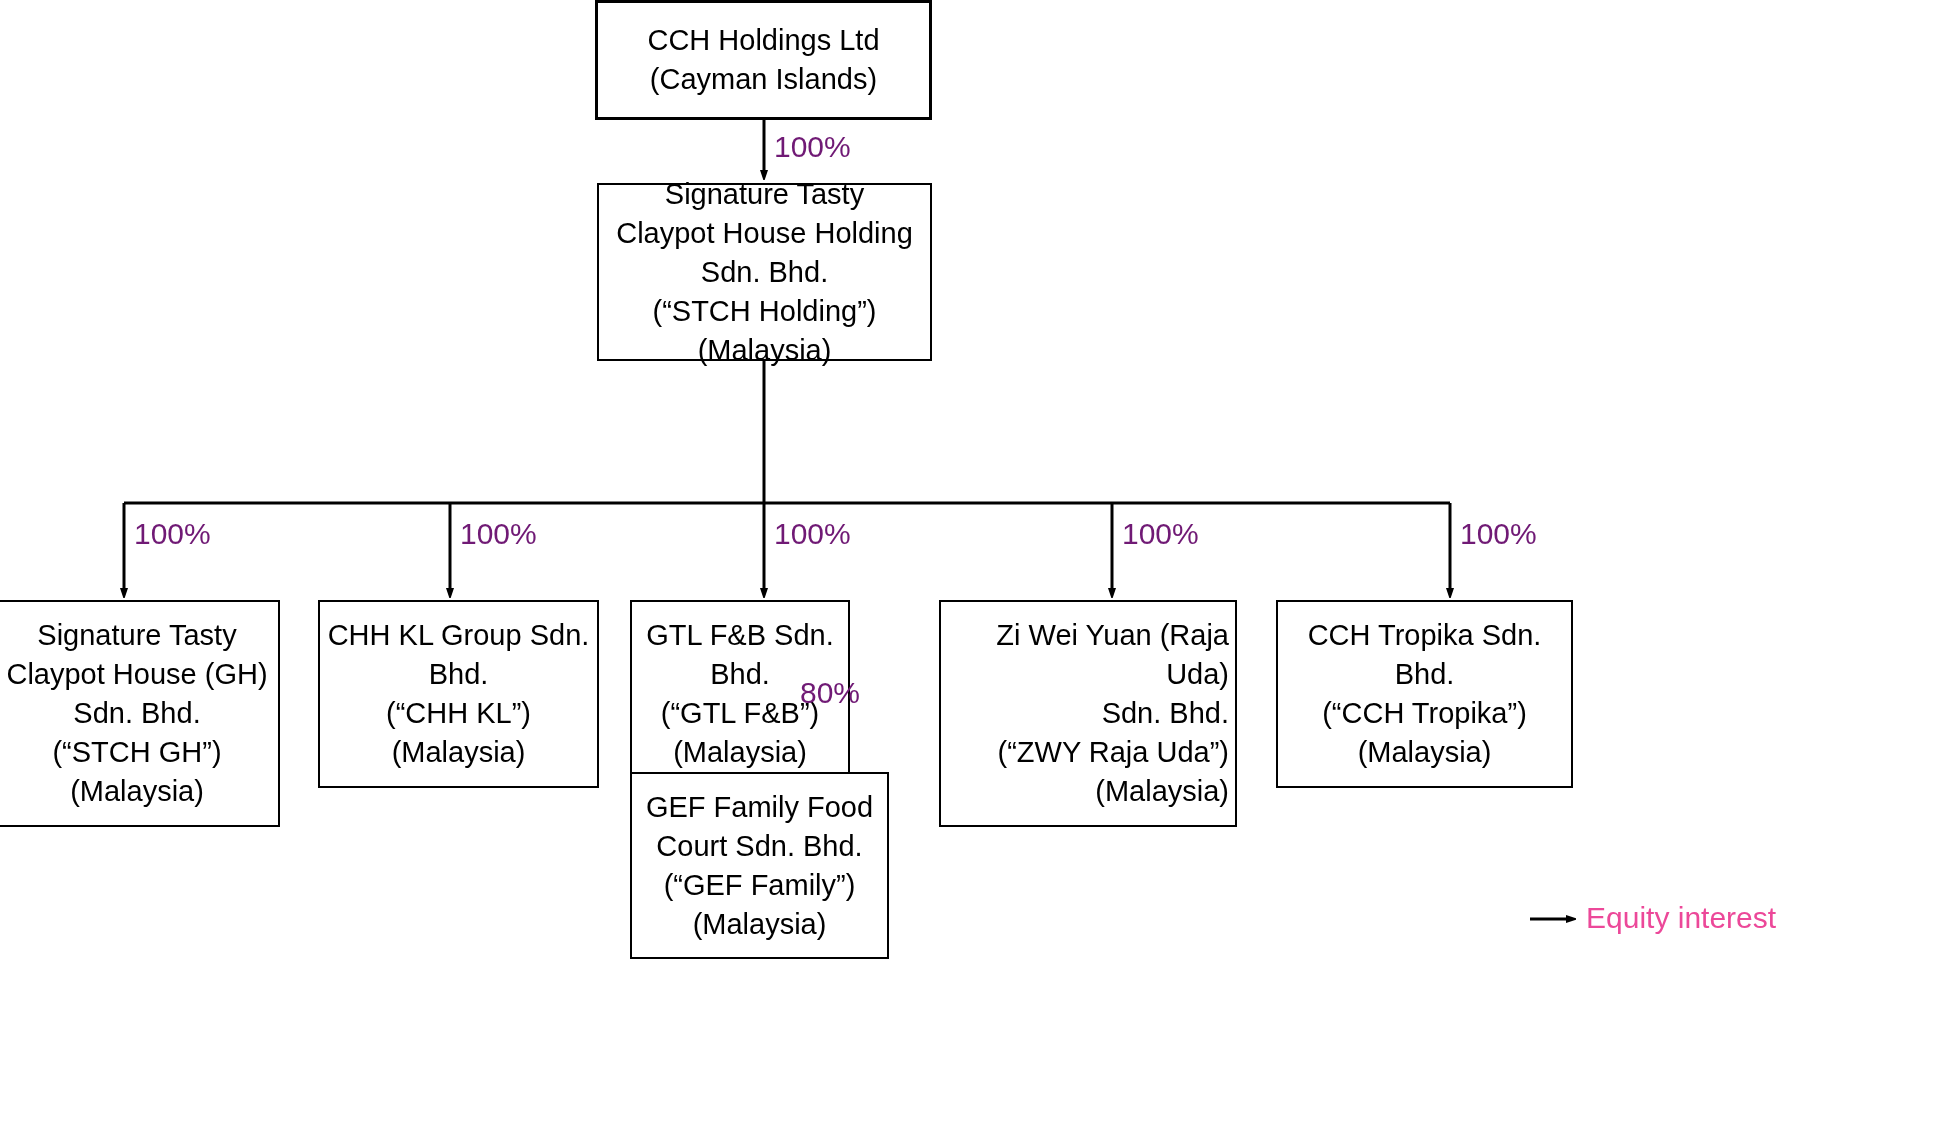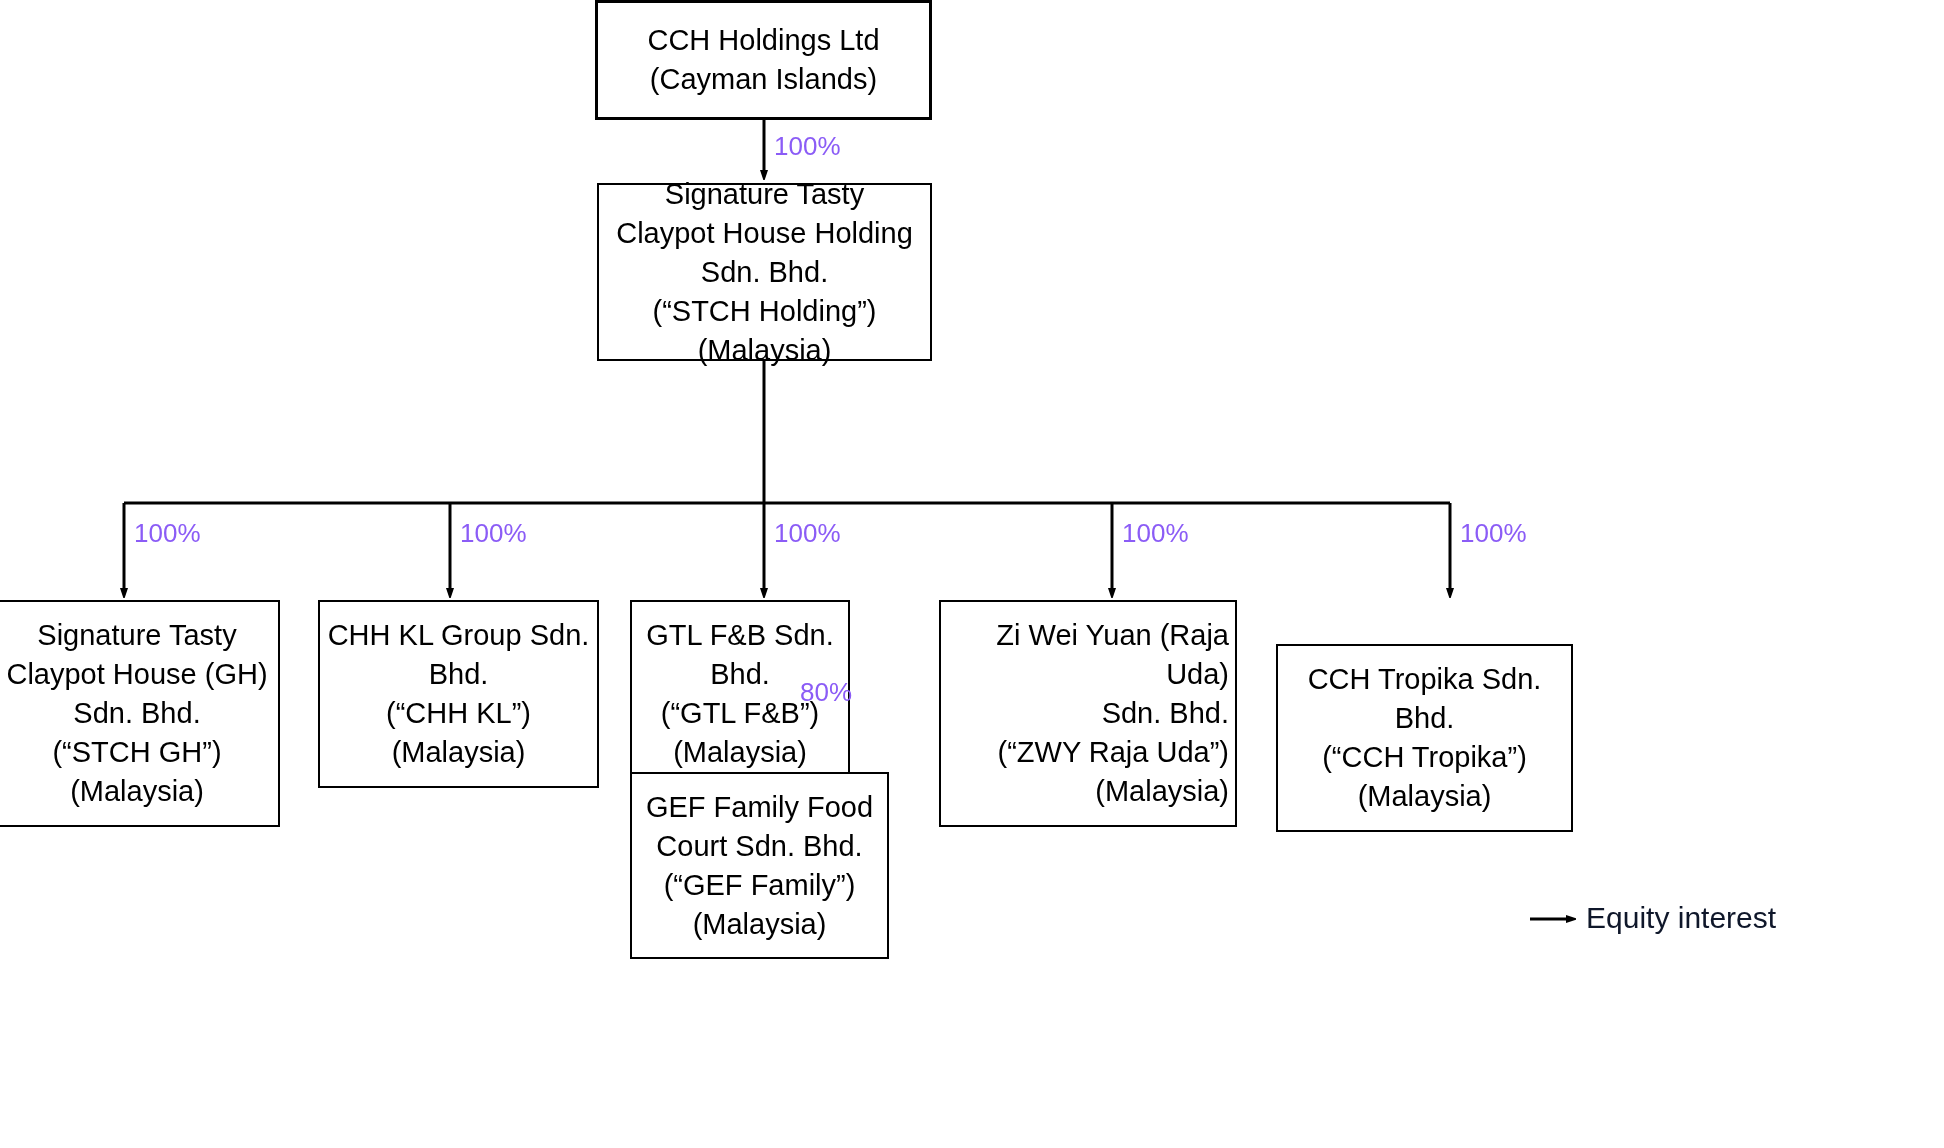--- a/index.html
+++ b/index.html
@@ -31,30 +31,30 @@
     line-height: 39px;
     color: #000000;
     white-space: pre-line;
     padding: 14px 6px;
   }
   .node-top {
     border-width: 3px;
   }
   .edge-label {
     position: absolute;
-    font-size: 26px;
+    font-size: 30px;
     line-height: 31px;
-    color: #8b5cf6;
+    color: #701a75;
     white-space: nowrap;
   }
   .legend-label {
     position: absolute;
     font-size: 30px;
     line-height: 32px;
-    color: #0f172a;
+    color: #ec4899;
     white-space: nowrap;
   }
   svg.wires {
     position: absolute;
     left: 0;
     top: 0;
     width: 1944px;
     height: 1148px;
     pointer-events: none;
   }
@@ -125,21 +125,21 @@
 (Malaysia)</span>
   </div>
 
   <div class="node" style="left:939px; top:600px; width:298px; min-height:70px;text-align:right;">
     <span>Zi Wei Yuan (Raja Uda)
 Sdn. Bhd.
 (“ZWY Raja Uda”)
 (Malaysia)</span>
   </div>
 
-  <div class="node" style="left:1276px; top:600px; width:297px; min-height:70px;margin-top:44px;">
+  <div class="node" style="left:1276px; top:600px; width:297px; min-height:70px;">
     <span>CCH Tropika Sdn. Bhd.
 (“CCH Tropika”)
 (Malaysia)</span>
   </div>
 
   <div class="node" style="left:630px; top:736px; width:259px; height:187px;margin-top:36px;">
     <span>GEF Family Food
 Court Sdn. Bhd.
 (“GEF Family”)
 (Malaysia)</span>

